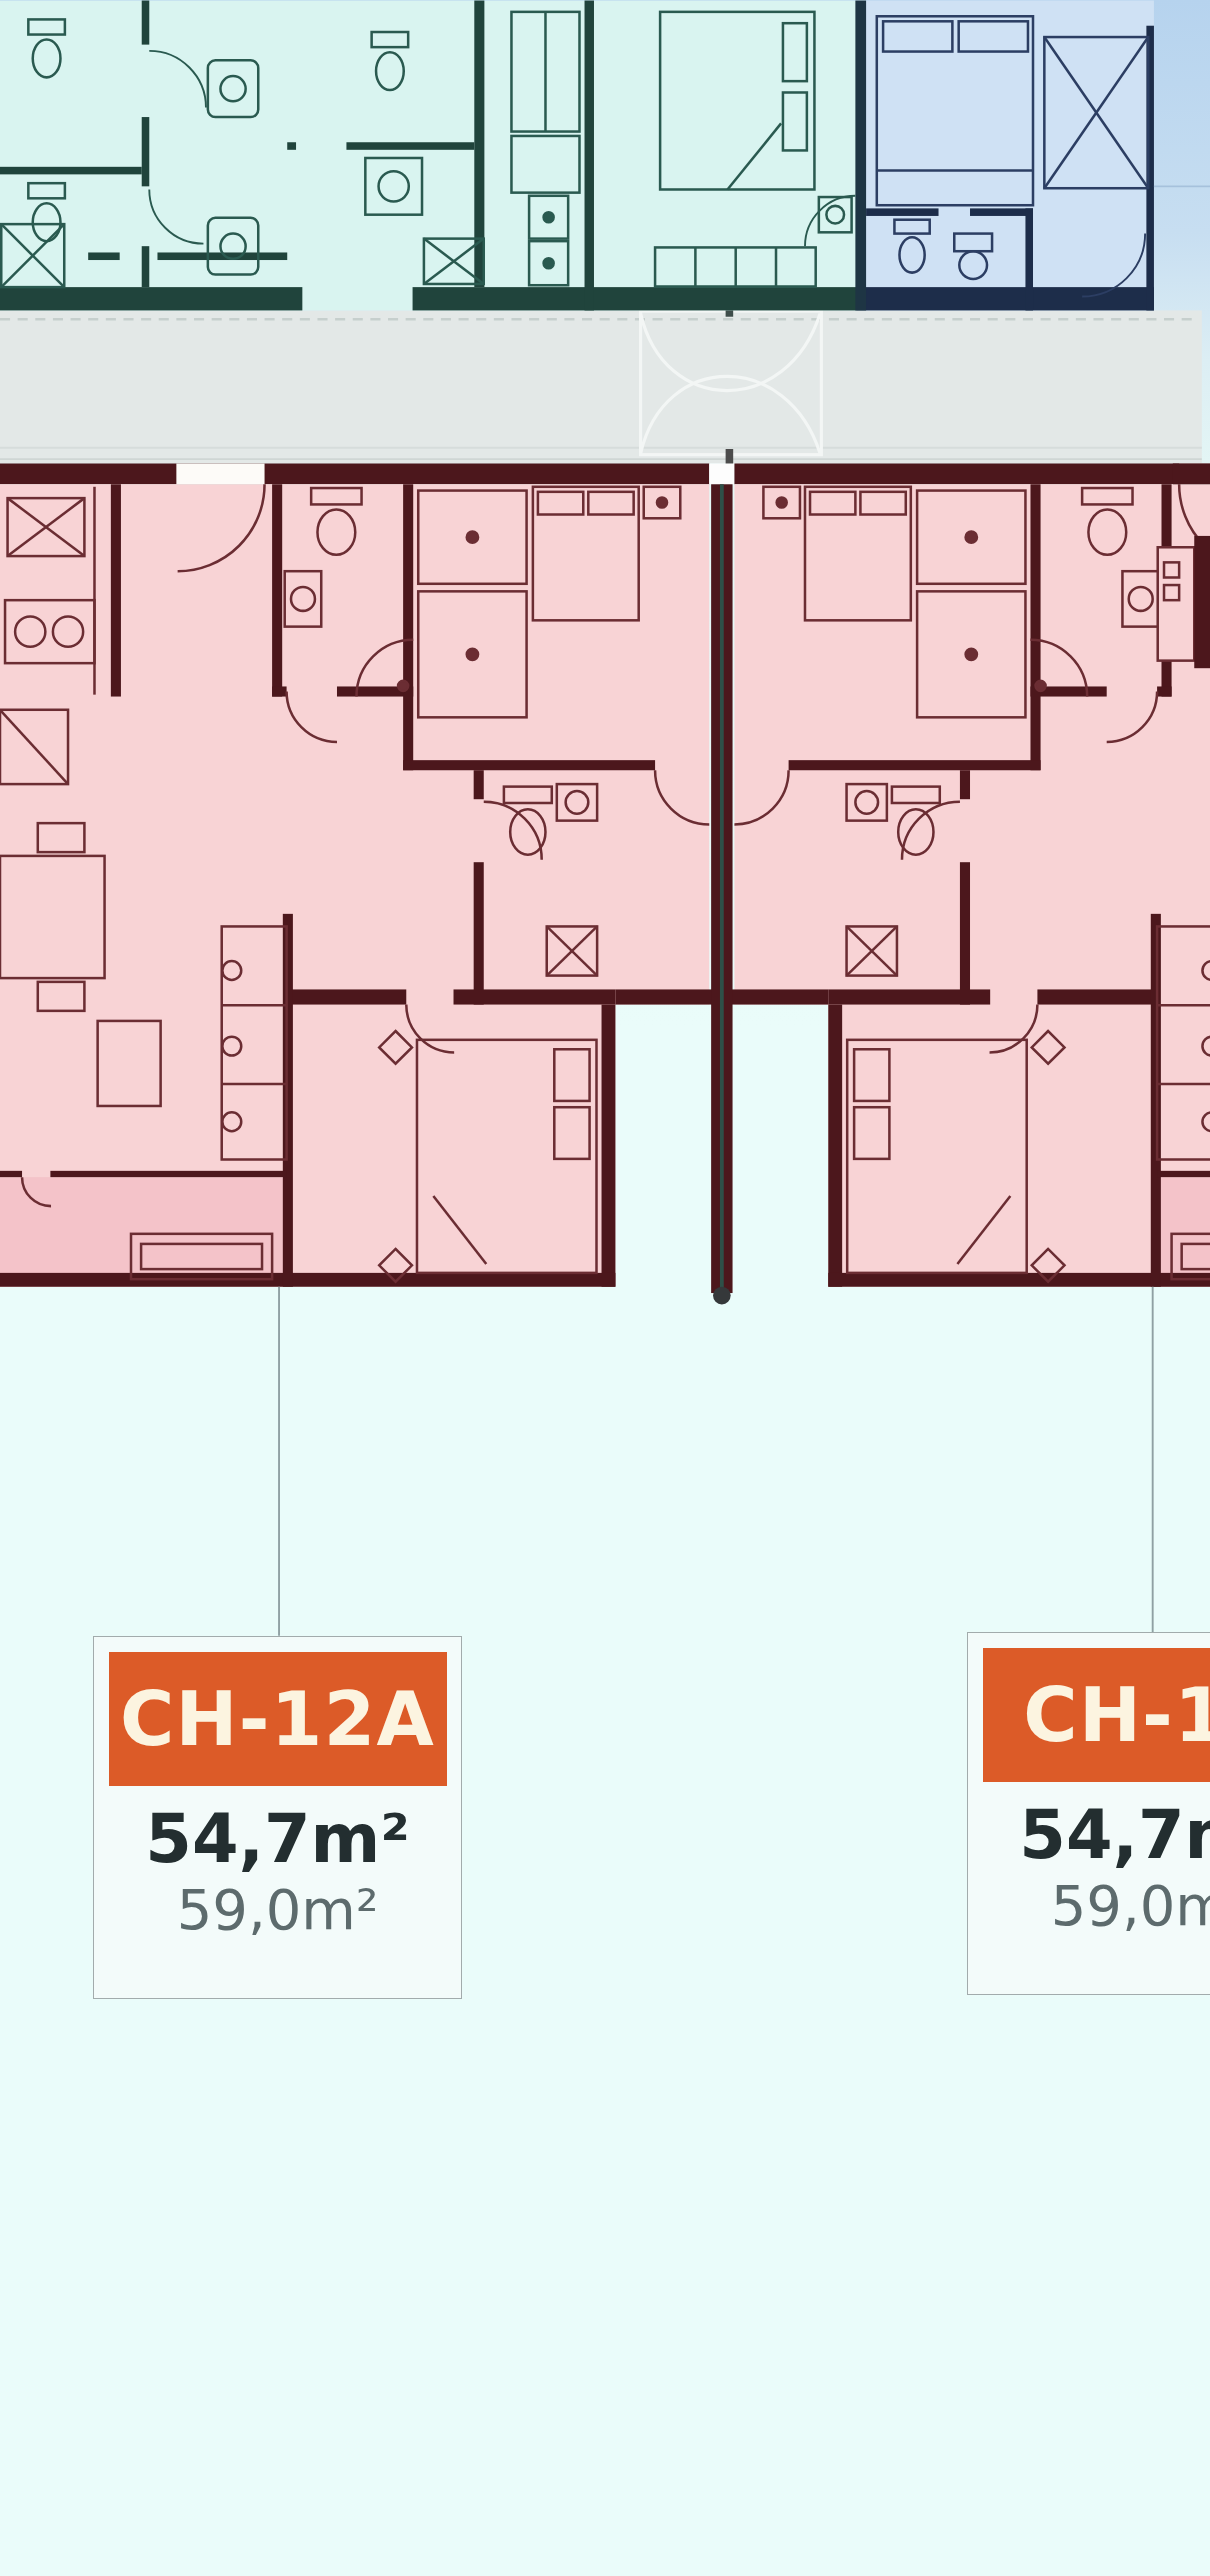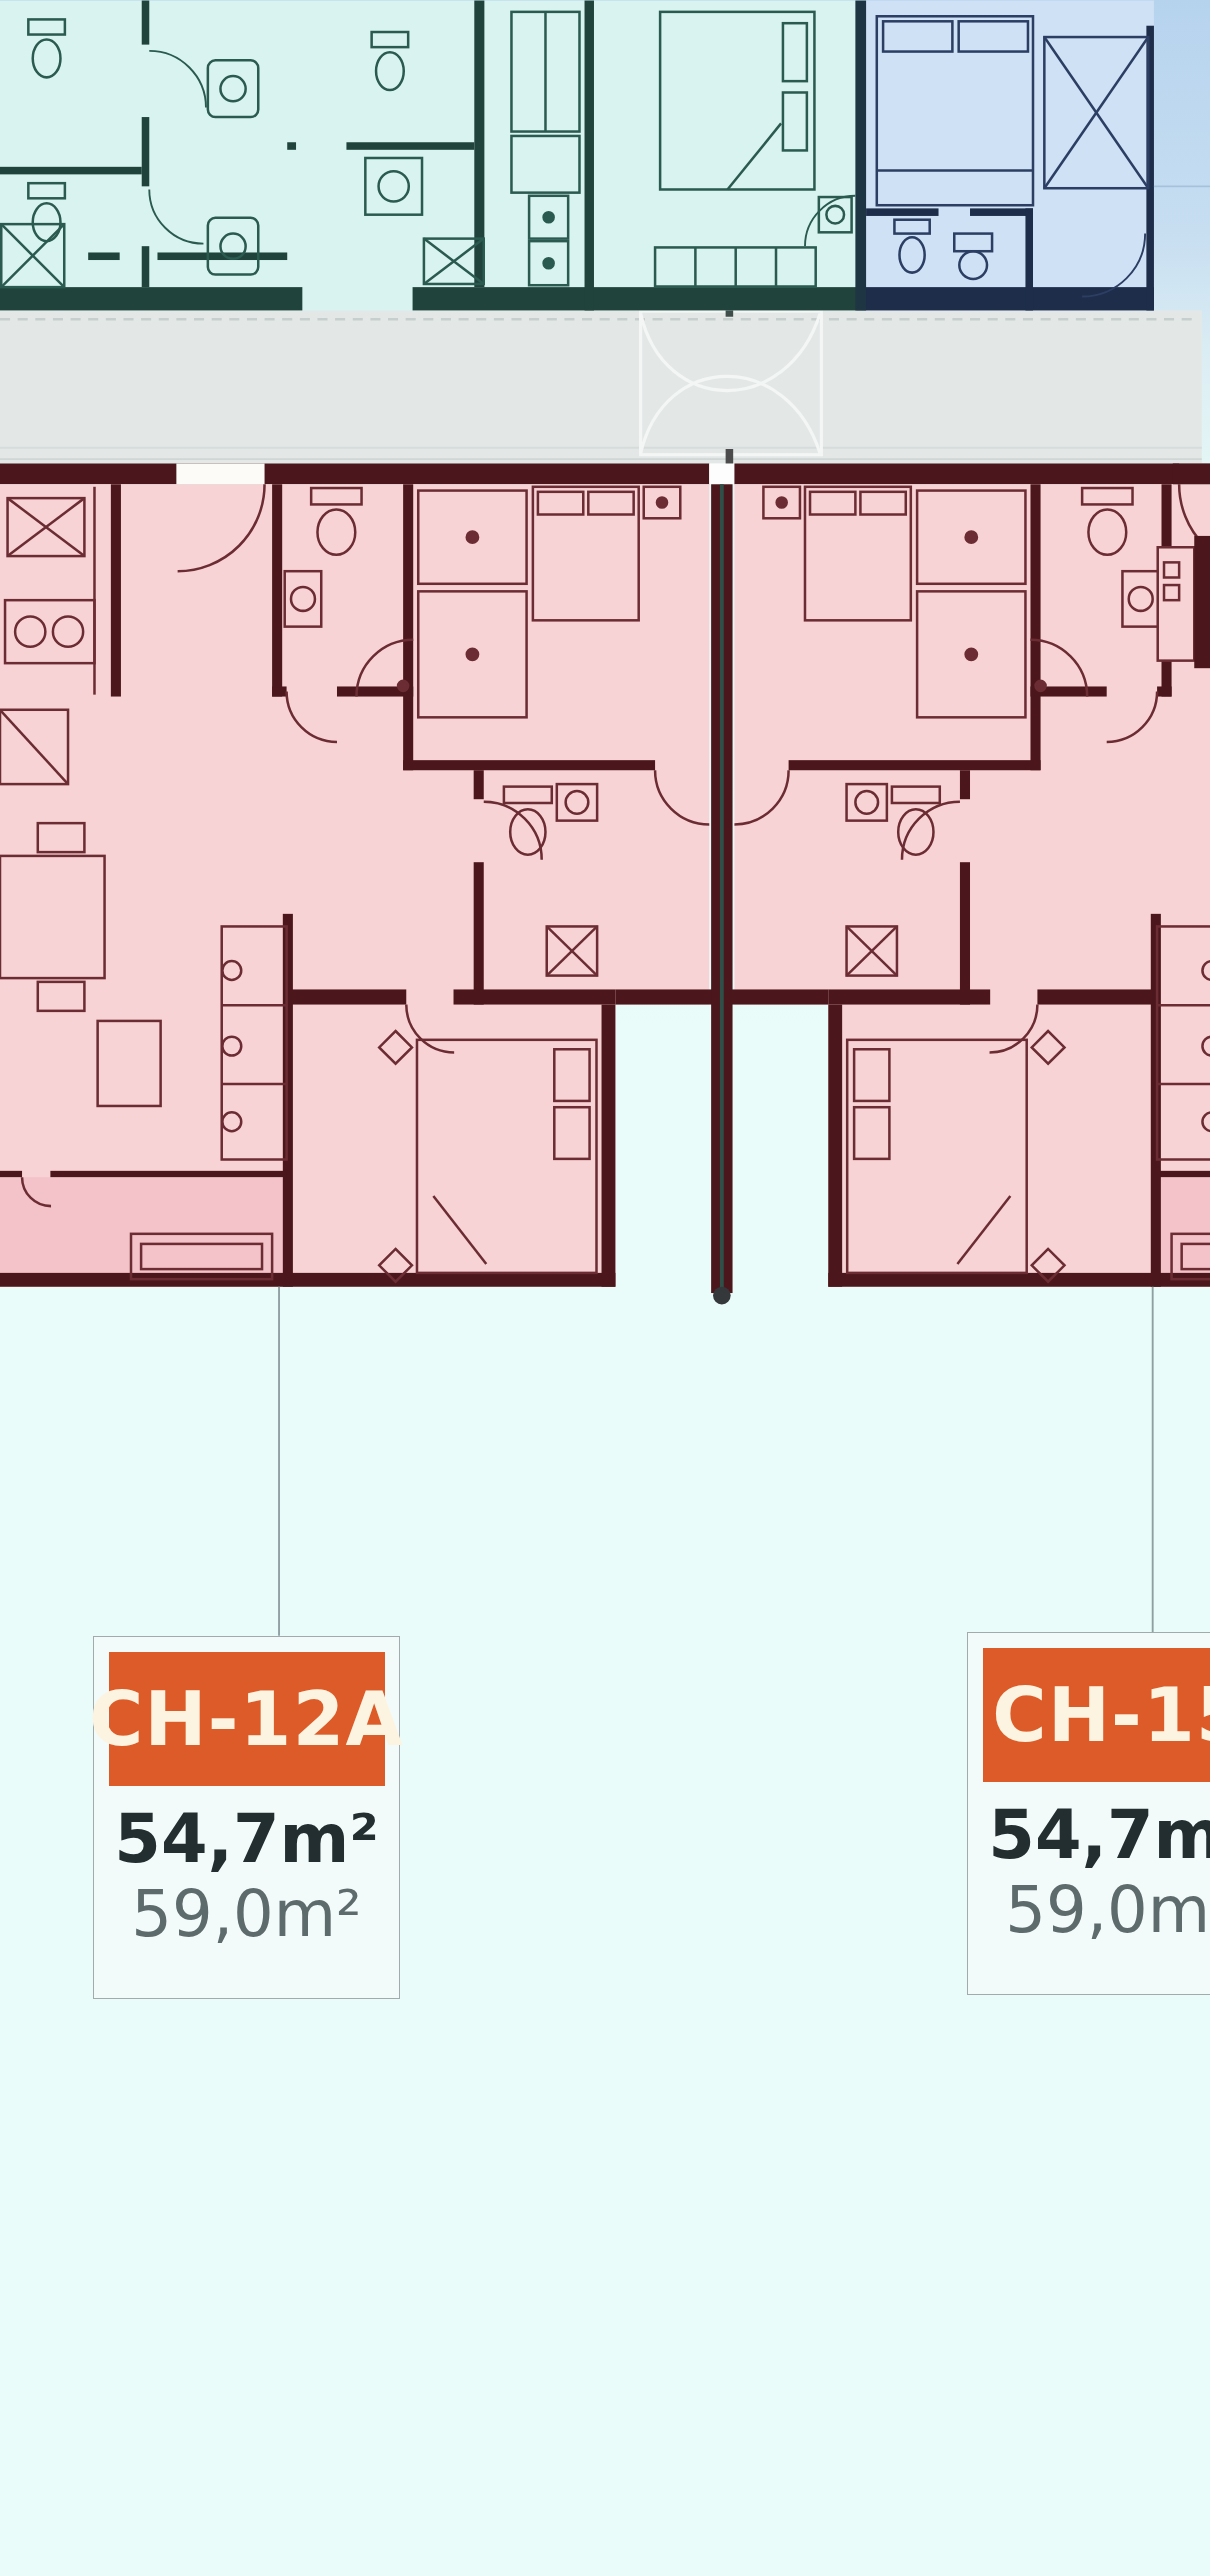--- a/index.html
+++ b/index.html
@@ -3,32 +3,32 @@
 <meta charset="utf-8">
 <style>
   html,body{margin:0;padding:0;}
   body{
     width:1210px;height:2576px;position:relative;overflow:hidden;
     background:linear-gradient(180deg,var(--bg-top) 0%,#c7def1 9%,#dceef4 14%,#e5f7f5 19%,var(--bg-bottom) 40%,var(--bg-bottom) 100%);
     font-family:"DejaVu Sans","Liberation Sans",sans-serif;
   }
   #plan-svg{position:absolute;left:0;top:0;width:1210px;height:2576px;}
   .card{
-    position:absolute;width:307px;height:363px;box-sizing:border-box;
+    position:absolute;width:369px;height:363px;box-sizing:border-box;
     border:1.9px solid var(--card-border);background:var(--card-bg);
     display:flex;flex-direction:column;align-items:center;z-index:5;
   }
   .badge{
     width:calc(100% - 29px);height:134px;margin-top:14.5px;
     background:var(--badge-bg);color:var(--badge-text);
     display:flex;align-items:center;justify-content:center;
     font-size:74px;font-weight:bold;letter-spacing:1.3px;white-space:nowrap;
   }
   .area-main{margin-top:16.4px;font-size:67px;font-weight:bold;color:var(--area-main);line-height:1.12;white-space:nowrap;}
-  .area-sub{margin-top:2.5px;font-size:64px;font-weight:500;color:var(--area-sub);line-height:1.12;white-space:nowrap;}
+  .area-sub{margin-top:2.5px;font-size:56px;font-weight:500;color:var(--area-sub);line-height:1.12;white-space:nowrap;}
 </style>
 </head>
 <body>
 
 <svg id="plan-svg" viewBox="0 0 1921 4088" xmlns="http://www.w3.org/2000/svg">
 
   <g>
     <rect x="0" y="492" width="1908" height="243" fill="var(--corridor-fill)"></rect>
     <line x1="0" y1="506" x2="1900" y2="506" stroke="var(--corridor-line)" stroke-width="4" stroke-dasharray="16 12"></line>
     <line x1="0" y1="710" x2="1908" y2="710" stroke="#d6dcdb" stroke-width="3"></line>

